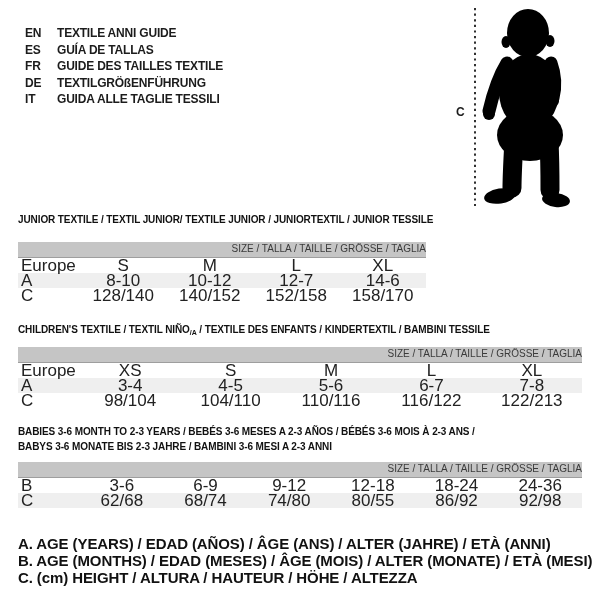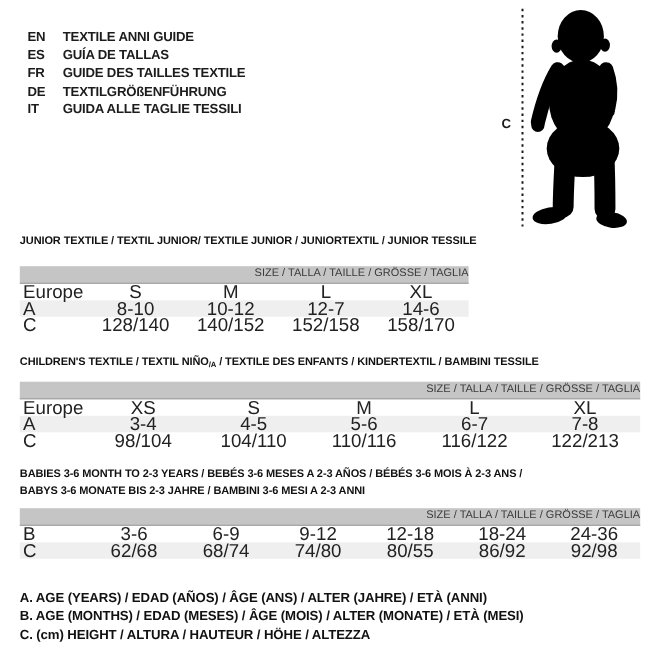--- a/index.html
+++ b/index.html
@@ -43,21 +43,21 @@
               border-bottom:1px solid #9e9e9e;
               font-size:10px; color:#3a3a3a; padding-left:19px;
               white-space:nowrap; overflow:hidden;text-align:right; }
   .trow { display:flex; height:15px; line-height:15px; font-size:17px; color:#222;justify-content:space-between; }
   .trow.alt { background:#efefef; }
   .tlabel { width:62px; padding-left:3px; text-align:left; }
   .tcell { flex:1; text-align:center; }
 
   
   .footnotes { position:absolute; left:18px; top:535px;
-               font-size:12px; font-weight:700; letter-spacing:-0.1px;
+               font-size:15px; font-weight:700; letter-spacing:-0.1px;
                line-height:17.2px; color:#111; }
   .footnote { white-space:nowrap; }
 </style>
 </head>
 <body>
 
 <div class="lang-header">
   <div class="lang-row">
     <span class="lang-code">EN</span>
     <span class="lang-title">TEXTILE ANNI GUIDE</span>

